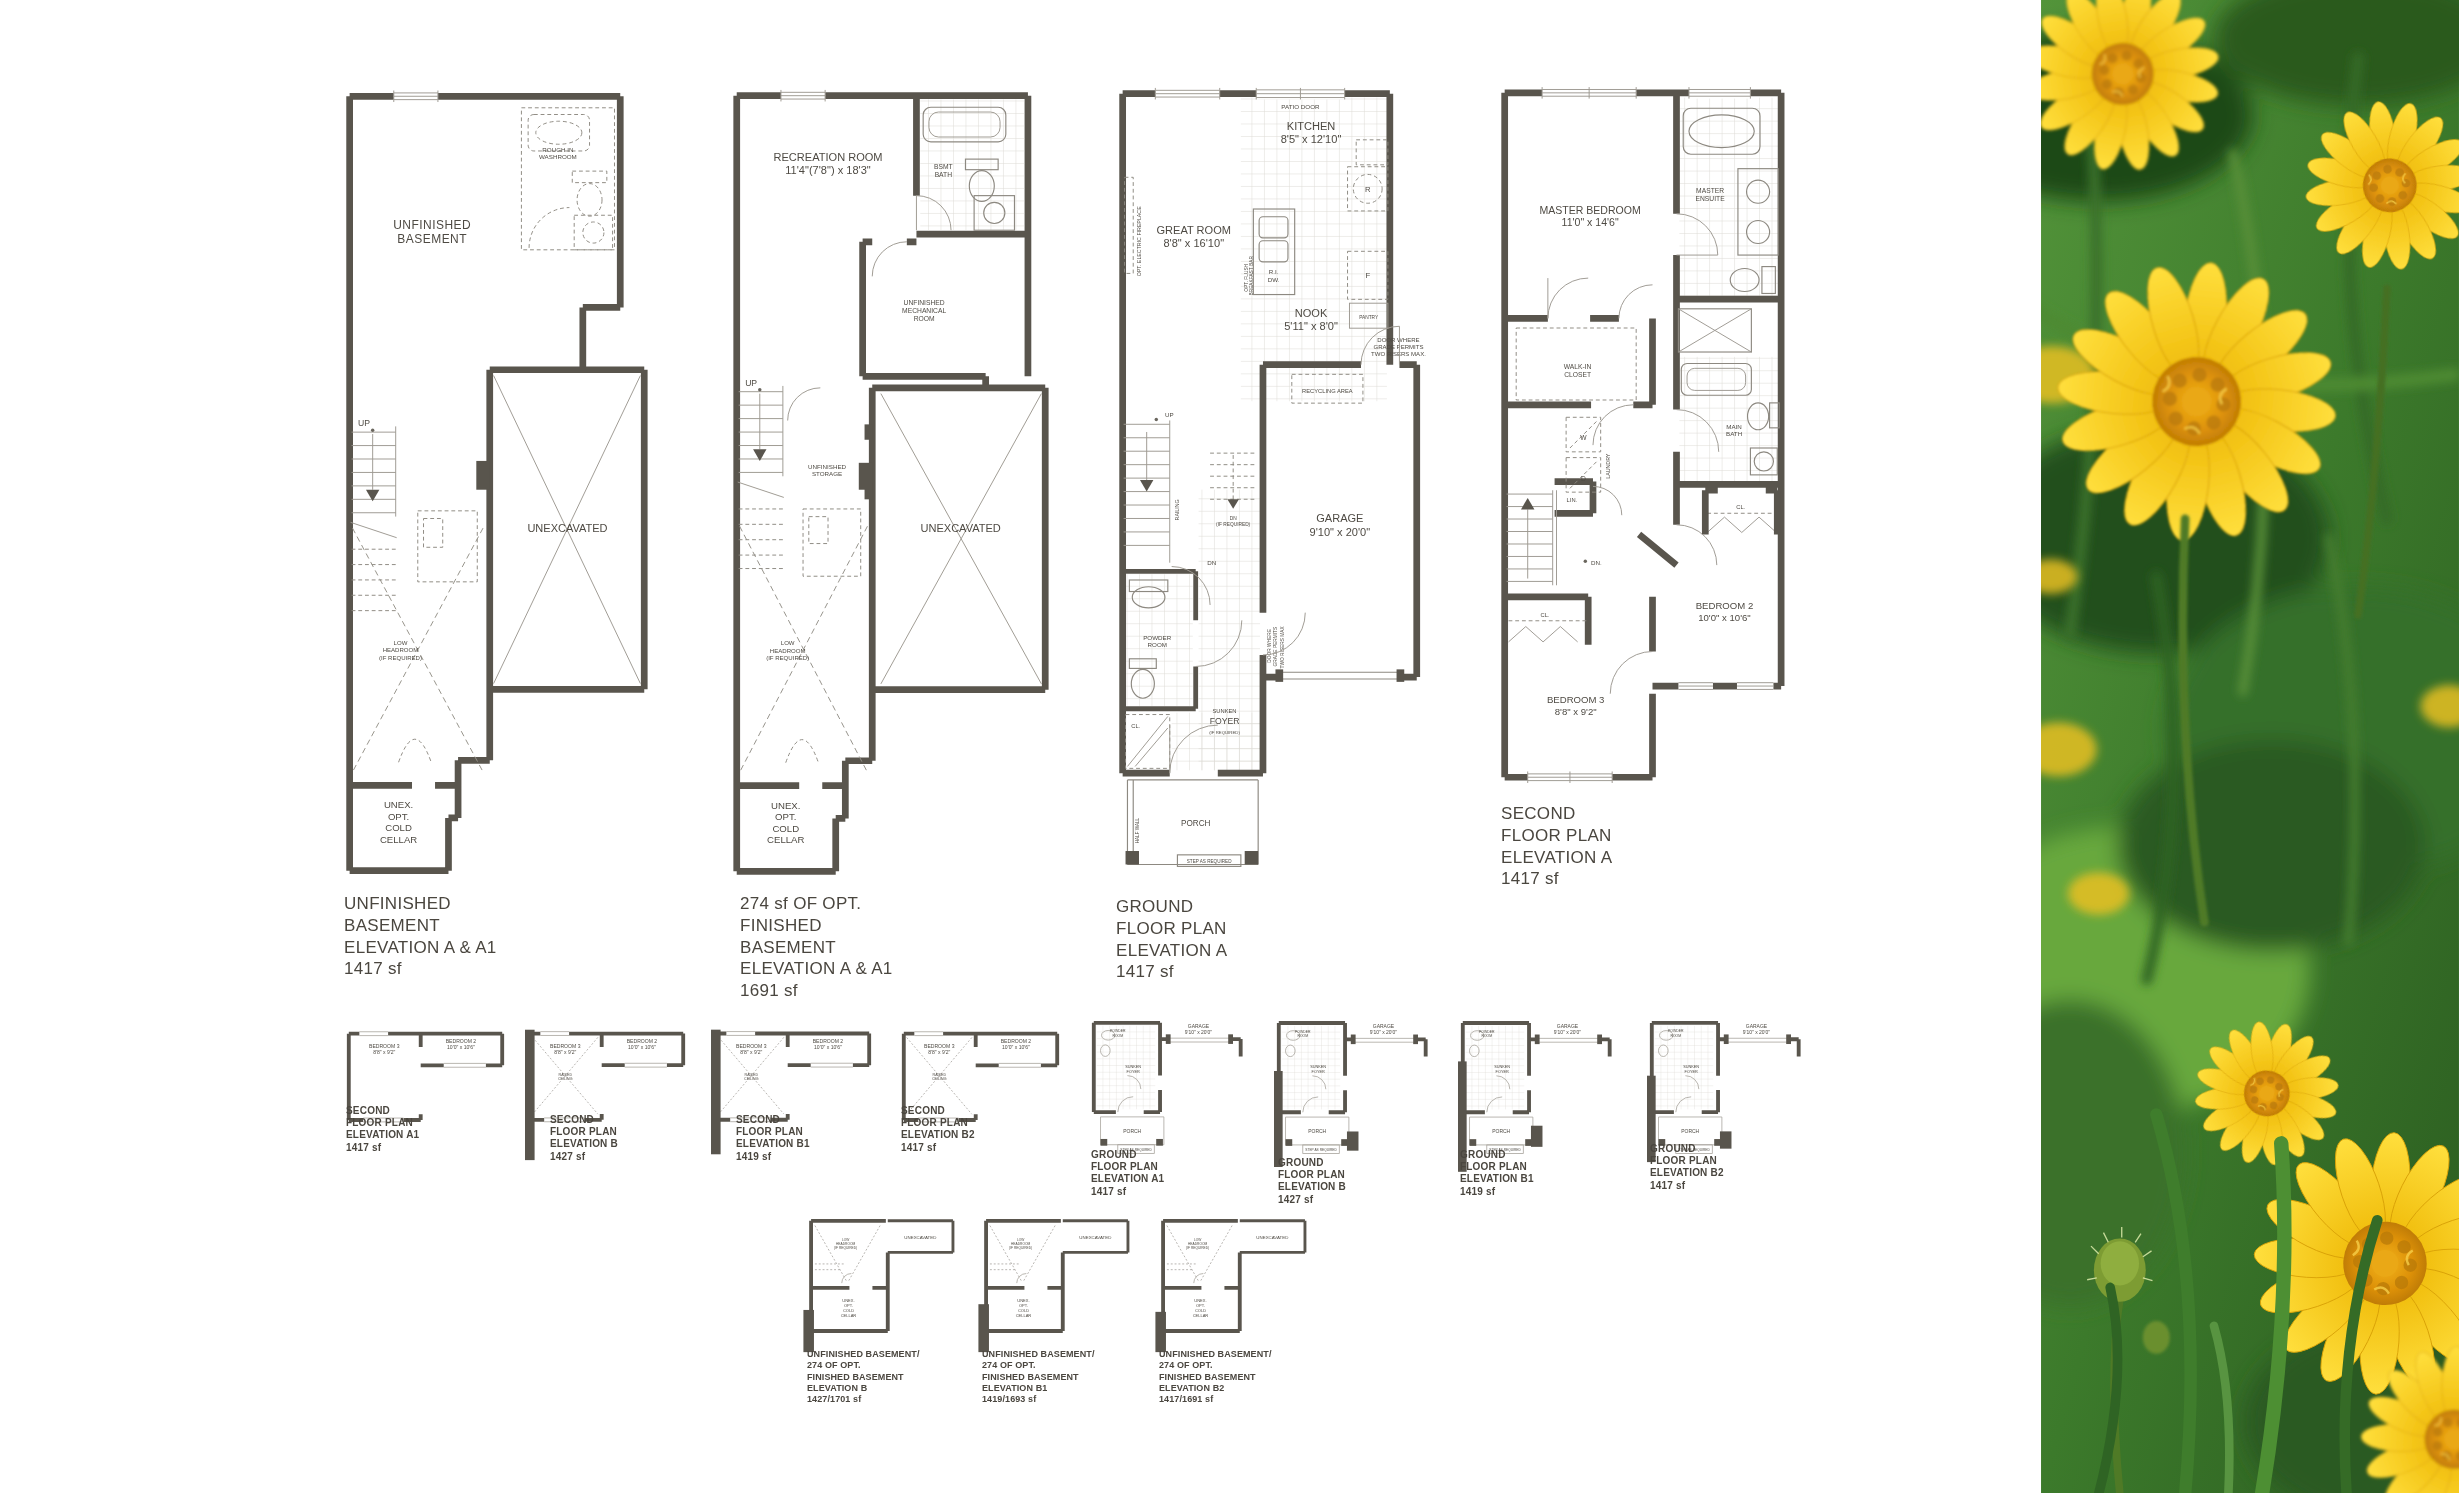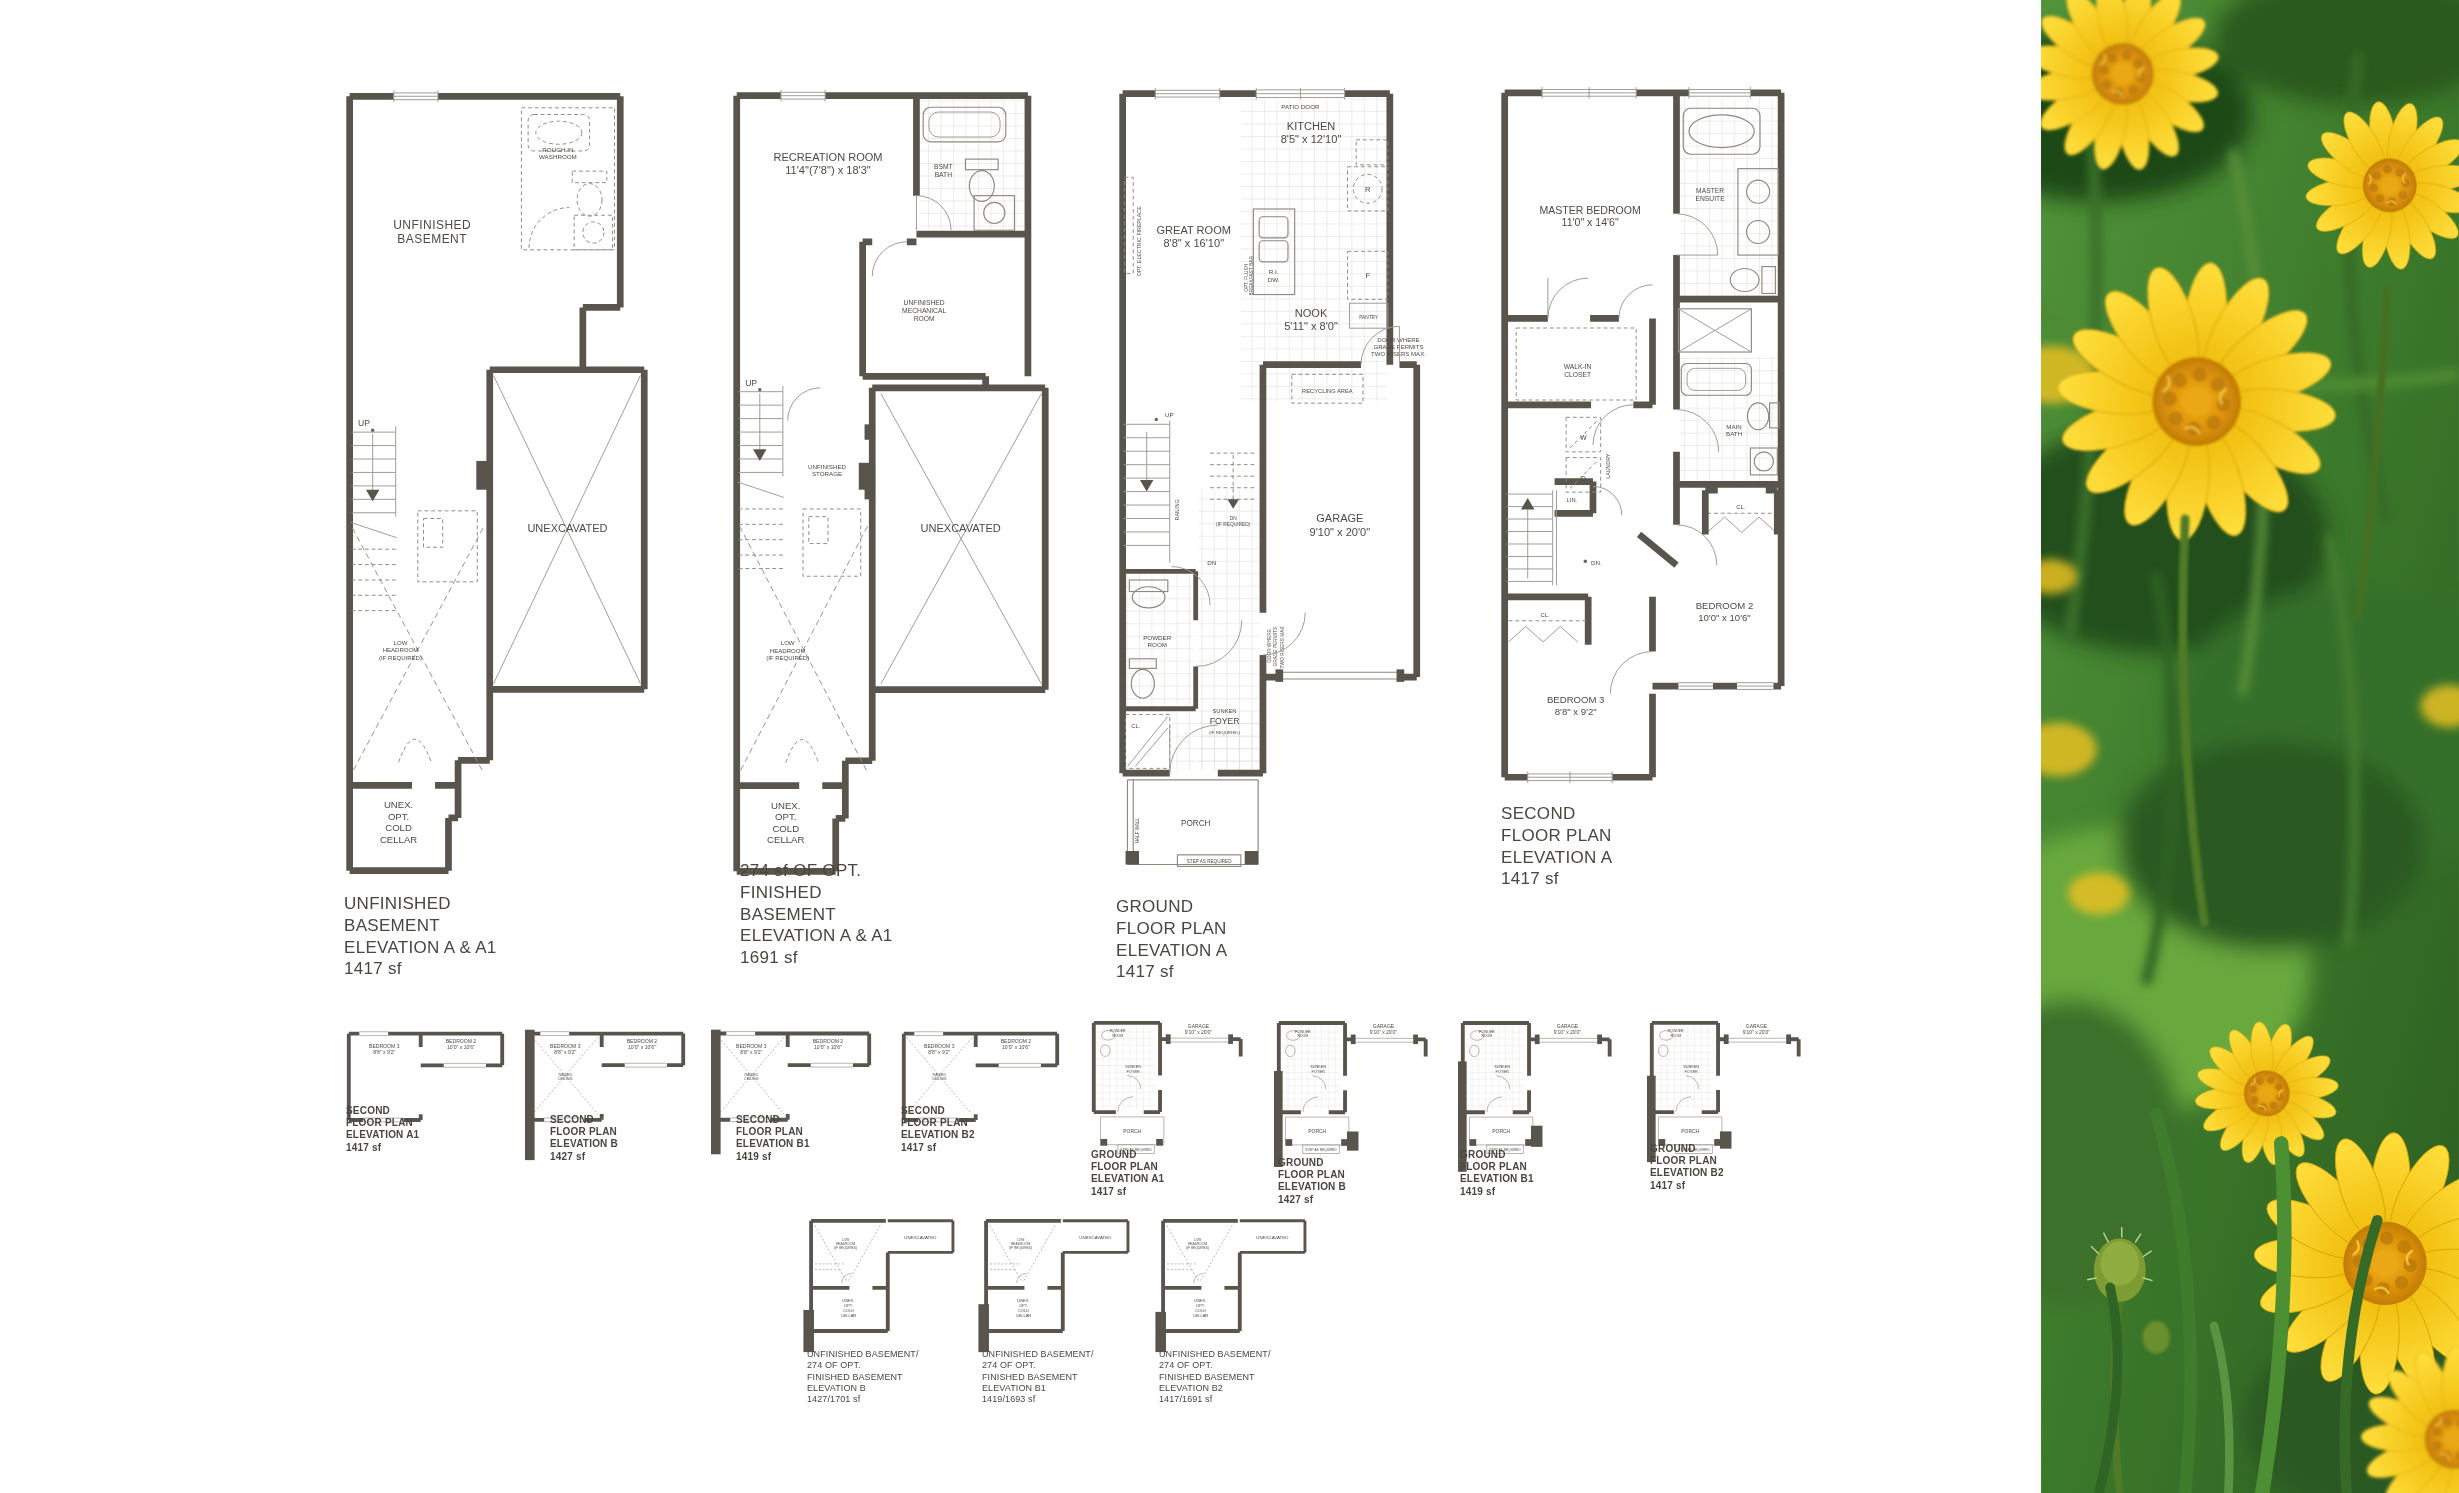--- a/index.html
+++ b/index.html
@@ -5,21 +5,21 @@
   html,body{margin:0;padding:0;}
   body{width:2459px;height:1494px;background:#ffffff;overflow:hidden;position:relative;
        font-family:"Liberation Sans", sans-serif;}
   .sheet{position:absolute;inset:0;background:#fff;}
   .plan{position:absolute;}
   .cap{position:absolute;white-space:pre-line;color:#4a463f;font-size:17px;line-height:1.28;
        letter-spacing:0.3px;font-weight:400;}
   .capS{position:absolute;white-space:pre-line;color:#4a463f;font-size:10px;line-height:1.22;
         font-weight:700;letter-spacing:0.2px;}
   .capB{position:absolute;white-space:pre-line;color:#4a463f;font-size:9px;line-height:1.25;
-        font-weight:400;letter-spacing:0.1px;}
+        font-weight:700;letter-spacing:0.1px;}
   svg{display:block;}
   svg text{fill:#4e4a43;font-family:"Liberation Sans",sans-serif;}
   .wall{stroke:#59554d;stroke-width:7;fill:none;}
   .wall5{stroke:#59554d;stroke-width:5;fill:none;}
   .thin{stroke:#9d9991;stroke-width:1;fill:none;}
   .thin2{stroke:#8d8981;stroke-width:1.2;fill:none;}
   .dash{stroke:#8d8981;stroke-width:1;fill:none;stroke-dasharray:4 3;}
   .dashX{stroke:#939087;stroke-width:1;fill:none;stroke-dasharray:6 4;}
   .wfill{fill:#59554d;stroke:none;}
   .white{fill:#ffffff;stroke:none;}
@@ -227,21 +227,21 @@
   </g>
   <text x="24" y="310" font-size="9" text-anchor="middle"><tspan x="24" dy="0">UP</tspan></text>
   <path class="thin" d="M62,346 A34,34 0 0 1 96,312"></path>
   <text x="103" y="396" font-size="6.5" text-anchor="middle"><tspan x="103" dy="0">UNFINISHED</tspan><tspan x="103" dy="1.2em">STORAGE</tspan></text>
   <path class="dash" d="M78,438 h60 v70 h-60 z M84,446 h20 v28 h-20 z"></path>
   <path class="dashX" d="M12,456 L145,712 M145,456 L12,712"></path>
   <path class="dash" d="M60,702 Q77,654 94,702"></path>
   <text x="62" y="580" font-size="6.3" text-anchor="middle"><tspan x="62" dy="0">LOW</tspan><tspan x="62" dy="1.2em">HEADROOM</tspan><tspan x="62" dy="1.2em">(IF REQUIRED)</tspan></text>
   <text x="60" y="750" font-size="10" text-anchor="middle"><tspan x="60" dy="0">UNEX.</tspan><tspan x="60" dy="1.2em">OPT.</tspan><tspan x="60" dy="1.2em">COLD</tspan><tspan x="60" dy="1.2em">CELLAR</tspan></text>
 </svg>
-<div class="cap" style="left:740px;top:860px;width:221px">274 sf OF OPT.
+<div class="cap" style="left:740px;top:893px;width:221px">274 sf OF OPT.
 FINISHED
 BASEMENT
 ELEVATION A &amp; A1
 1691 sf</div>
 
 <svg class="plan" style="left:1114px;top:86px" width="321" height="790" viewBox="0 0 334 822">
   <rect x="132" y="12" width="152" height="316" fill="url(#tileL)"></rect>
   <rect x="88" y="420" width="64" height="292" fill="url(#tileL)"></rect>
   <rect x="12" y="508" width="70" height="137" fill="url(#tileL)"></rect>
   <rect x="60" y="652" width="92" height="60" fill="url(#tileL)"></rect>

